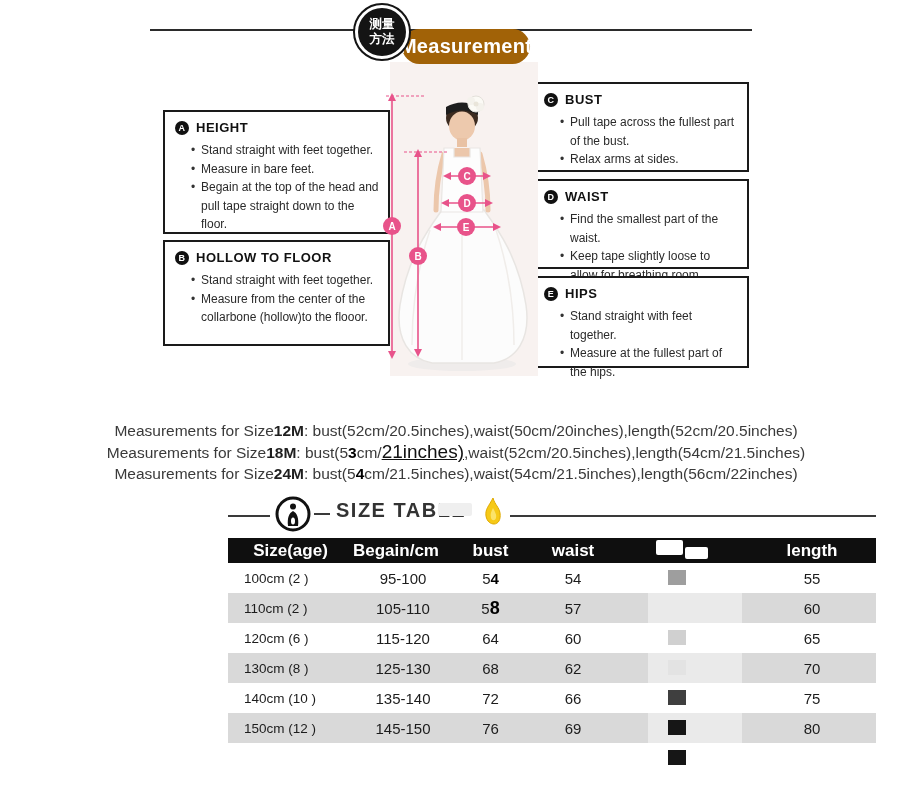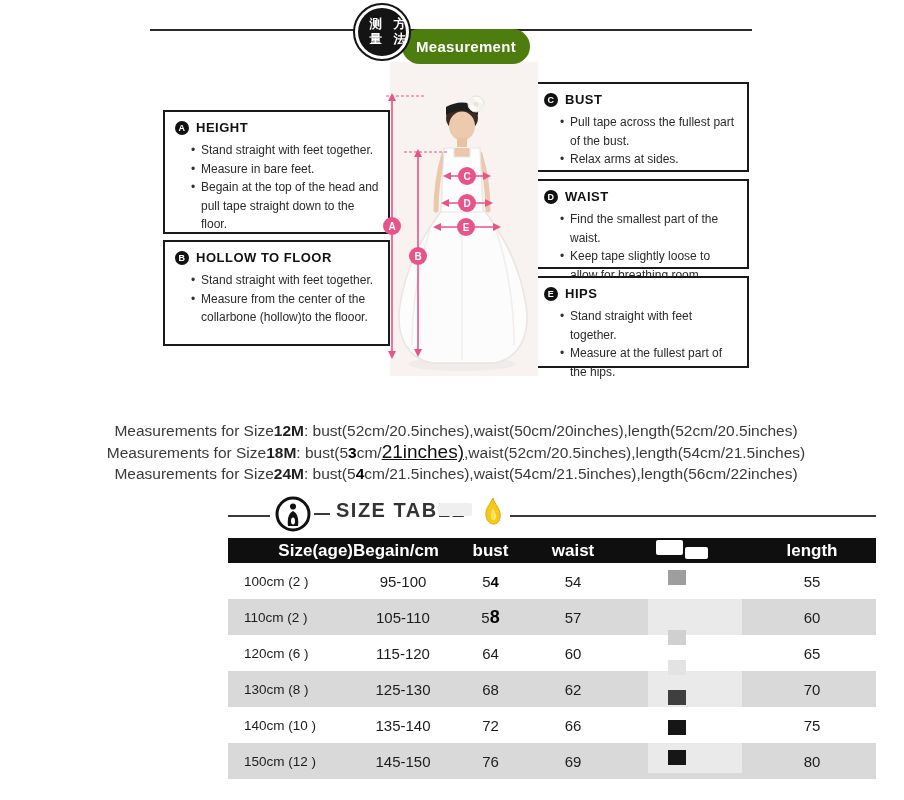--- a/index.html
+++ b/index.html
@@ -3,23 +3,23 @@
 <meta charset="utf-8">
 <style>
   html,body{margin:0;padding:0;background:#fff;}
   .canvas{position:relative;width:904px;height:800px;background:#fff;overflow:hidden;
           font-family:"Liberation Sans",sans-serif;color:#222;}
   
   .topline{position:absolute;left:150px;top:29px;width:602px;height:2px;background:#2b2b2b;}
   .badge-circle{position:absolute;left:353px;top:3px;width:58px;height:58px;border-radius:50%;
                 background:#fff;border:2px solid #141414;z-index:3;display:flex;align-items:center;justify-content:center;box-sizing:border-box;}
   .badge-circle-inner{width:48px;height:48px;border-radius:50%;background:#141414;color:#fff;display:flex;
-                flex-direction:row;align-items:center;justify-content:center;font-size:12.5px;font-weight:bold;line-height:1.2;text-align:right;}
-  .badge-pill{position:absolute;left:402px;top:29px;width:128px;height:35px;background:#4d7c0f;border-radius:18px;
-              color:#fff;display:flex;align-items:center;justify-content:center;font-size:15px;font-weight:bold;z-index:2;letter-spacing:.3px;}
+                flex-direction:column;align-items:center;justify-content:center;font-size:12.5px;font-weight:bold;line-height:1.2;text-align:right;}
+  .badge-pill{position:absolute;left:402px;top:29px;width:128px;height:35px;background:#a16207;border-radius:18px;
+              color:#fff;display:flex;align-items:center;justify-content:center;font-size:20px;font-weight:bold;z-index:2;letter-spacing:.3px;}
   
   .ibox{position:absolute;background:#fff;border:2px solid #1a1a1a;padding:8px 8px 6px 10px;box-sizing:border-box;}
   .ibox-title{display:flex;align-items:center;gap:7px;font-weight:bold;font-size:13px;color:#111;letter-spacing:.5px;}
   .letter-circle{width:14px;height:14px;border-radius:50%;background:#111;color:#fff;font-size:9px;font-weight:bold;
                  display:inline-flex;align-items:center;justify-content:center;flex:0 0 auto;}
   .ibox ul{margin:6px 0 0 16px;padding:0;list-style:none;}
   .ibox li{font-size:12px;color:#2a2a2a;line-height:1.55;position:relative;padding-left:10px;}
   .ibox li::before{content:"\2022";position:absolute;left:0;top:0;color:#333;}
   #box-a{left:163px;top:110px;width:227px;height:124px;}
   #box-b{left:163px;top:240px;width:227px;height:106px;}
@@ -38,22 +38,22 @@
   .sh-line-left{position:absolute;left:228px;top:515px;width:42px;height:2px;background:#3a3a3a;}
   .sh-icon{position:absolute;left:274px;top:495px;width:38px;height:38px;}
   .sh-dash{position:absolute;left:314px;top:513px;width:16px;height:2px;background:#3a3a3a;}
   .sh-text{position:absolute;left:336px;top:499px;font-size:20px;font-weight:bold;color:#333;letter-spacing:1.5px;}
   .sh-smudge{position:absolute;left:438px;top:503px;width:34px;height:13px;background:#efefef;border-radius:2px;}
   .sh-flame{position:absolute;left:482px;top:496px;width:22px;height:30px;}
   .sh-line-right{position:absolute;left:510px;top:515px;width:366px;height:2px;background:#3a3a3a;}
   
   table.size{position:absolute;left:228px;top:538px;width:648px;border-collapse:collapse;table-layout:fixed;}
   table.size th{background:#0f0f0f;color:#fff;font-size:17px;font-weight:bold;height:25px;padding:0;}
-  table.size td{height:36px;font-size:15px;color:#1c1c1c;padding:0;text-align:center;}
-  table.size th.c-size{text-align:right;}
+  table.size td{height:30px;font-size:15px;color:#1c1c1c;padding:0;text-align:center;}
+  table.size th.c-size{text-align:center;}
   table.size th.c-height{text-align:left;}
   table.size td.c-size{text-align:left;padding-left:16px;font-size:13.5px;}
   tr.shade{background:#d9d9d9;}
   .patch-b{font-weight:bold;color:#000;}
   .patch-big{font-weight:bold;color:#000;font-size:18px;}
   
   .censor-blob{position:absolute;background:#fff;z-index:5;}
   #blob1{left:656px;top:540px;width:27px;height:15px;border-radius:2px;}
   #blob2{left:685px;top:547px;width:23px;height:12px;border-radius:2px;}
   .censor-band{position:absolute;left:648px;top:563px;width:94px;height:210px;background:rgba(255,255,255,0.45);z-index:4;}

